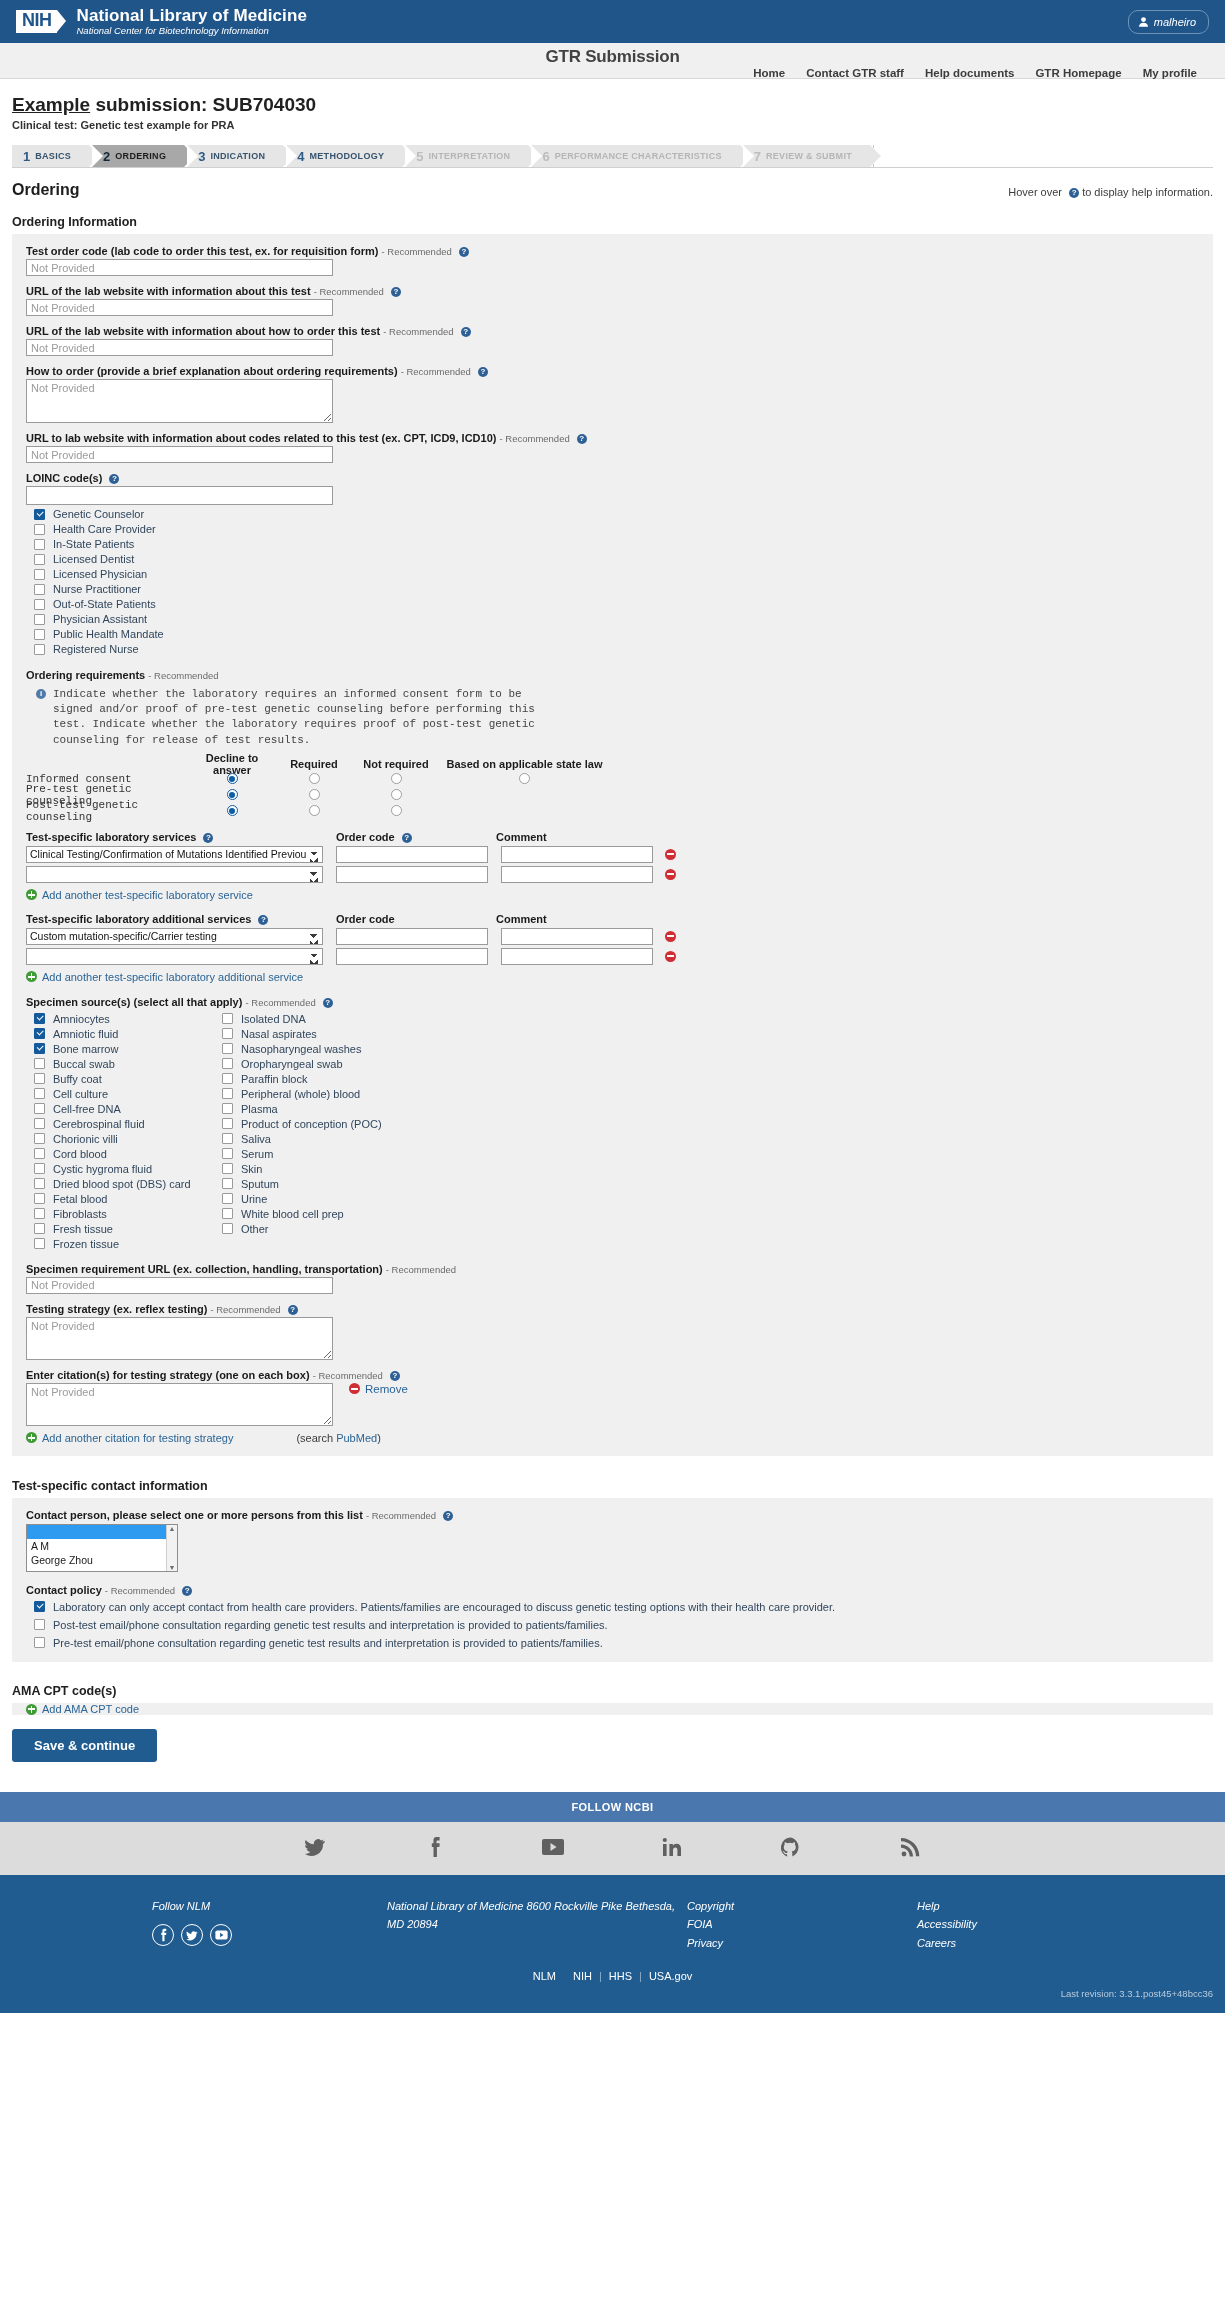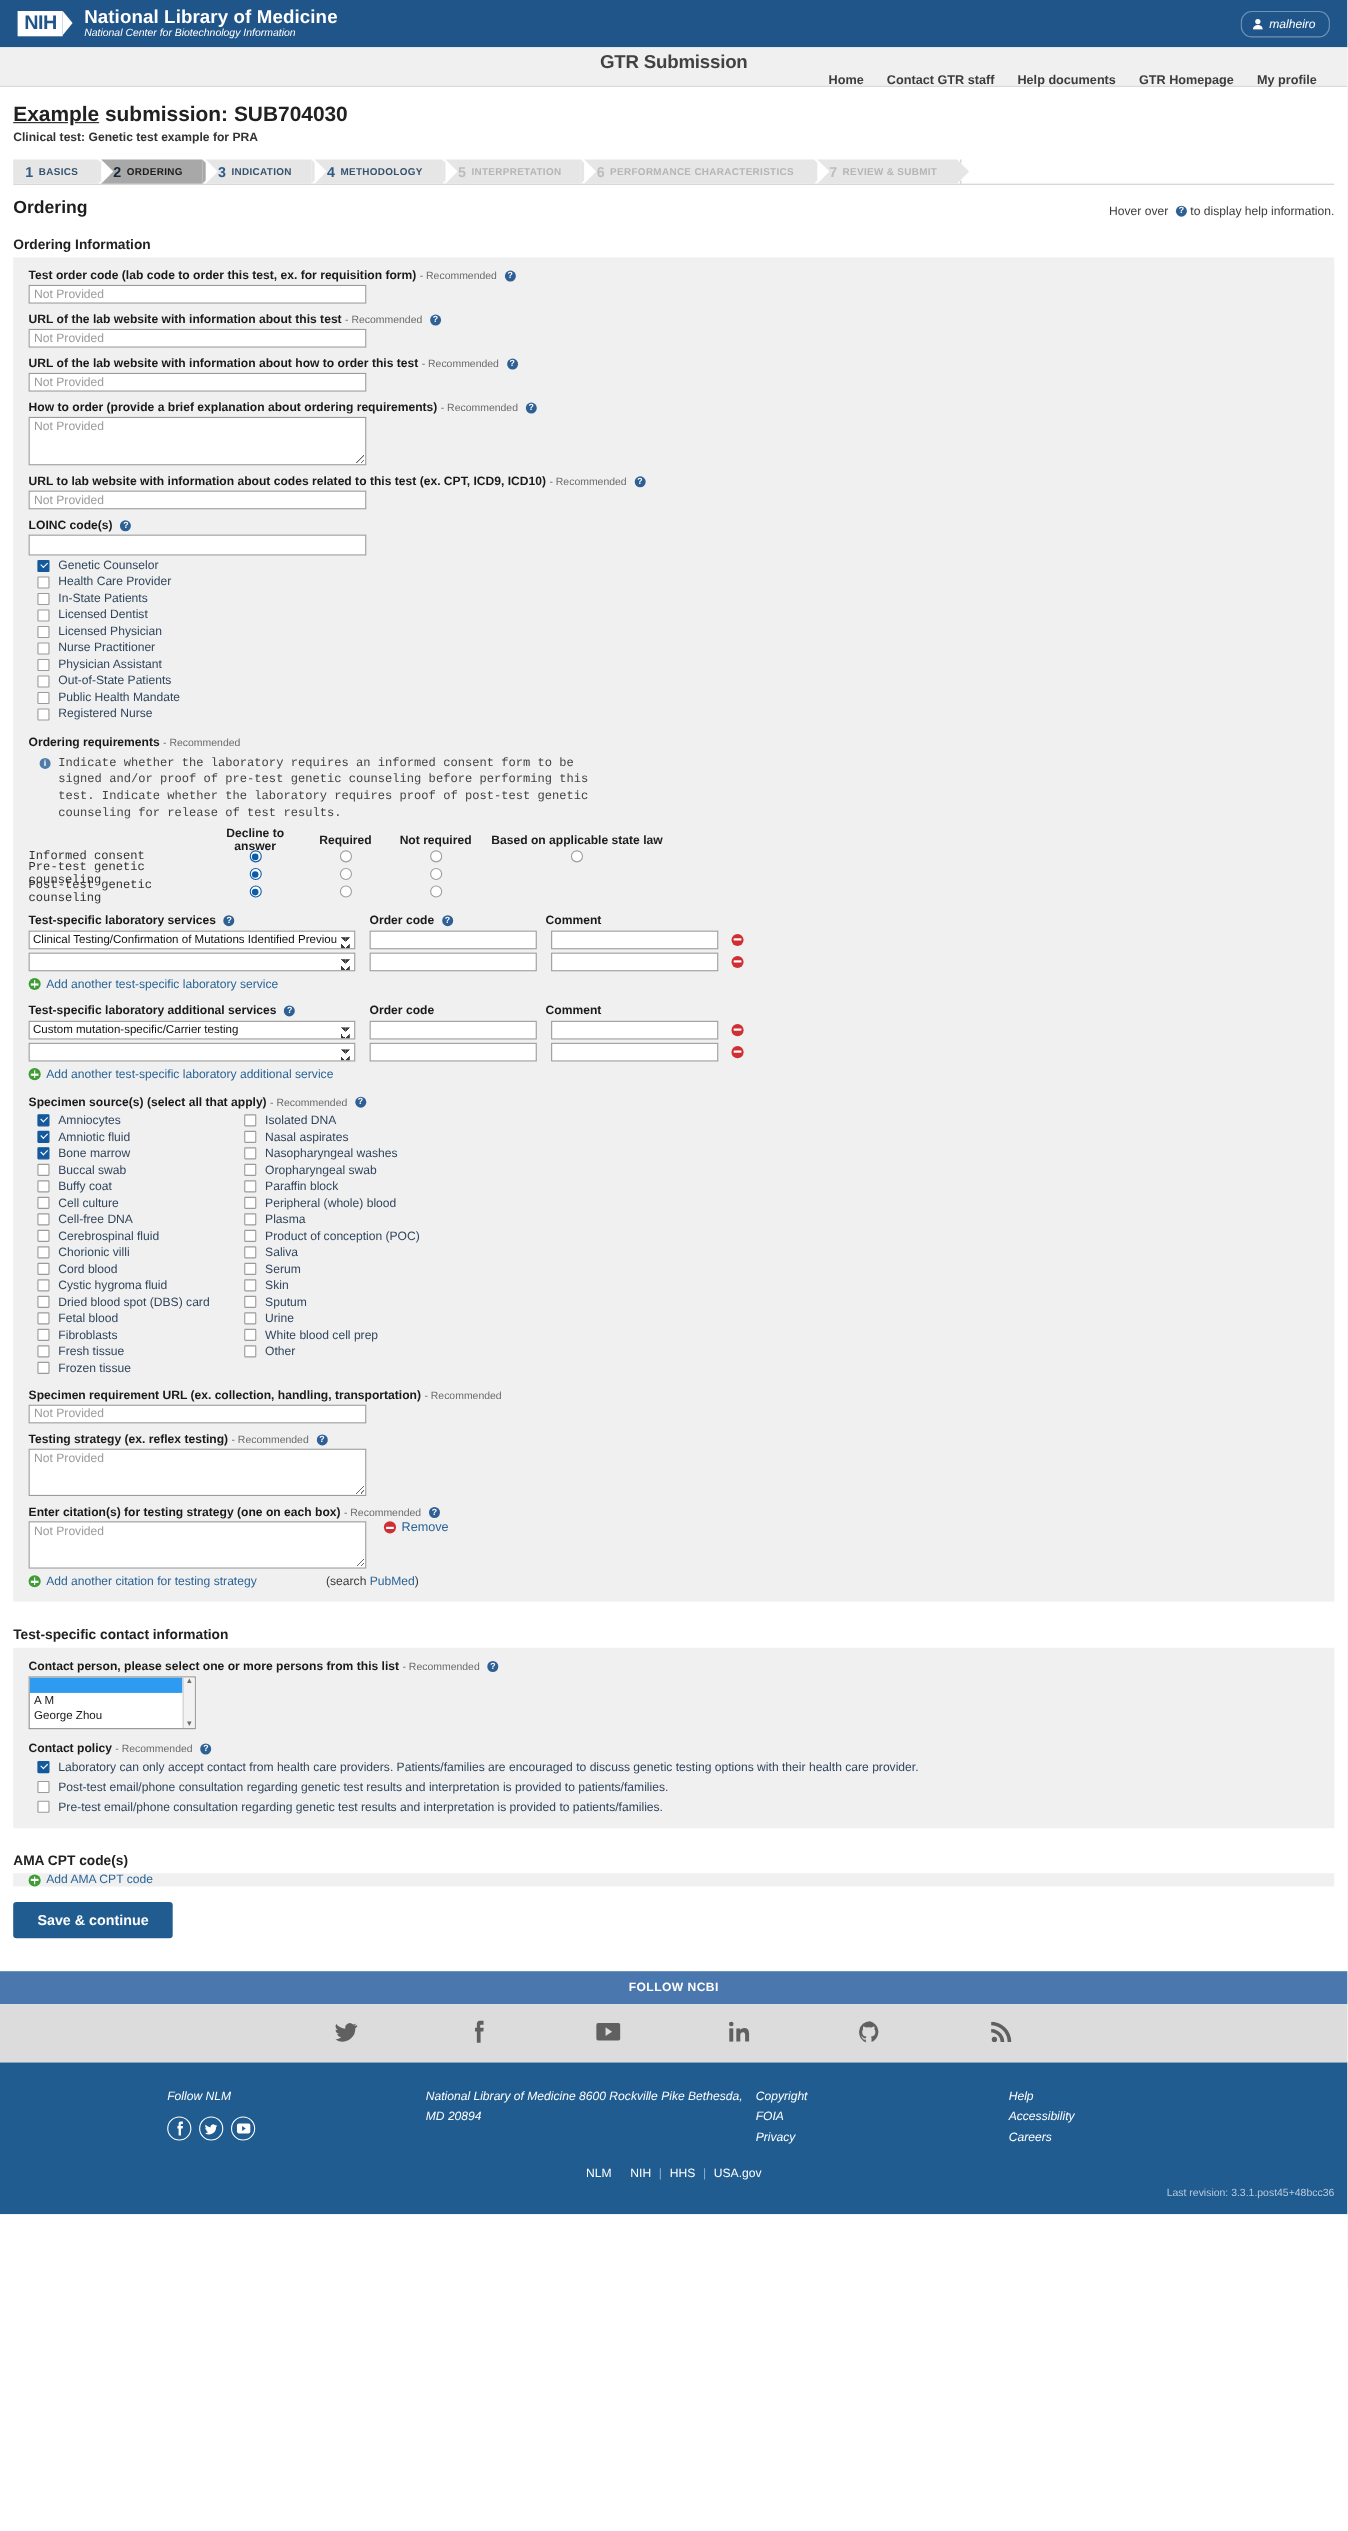--- a/index.html
+++ b/index.html
@@ -380,25 +380,25 @@
       <div class="cbrow">
           <div class="cb"></div>
           <span class="cblabel">Licensed Physician</span>
         </div>
       <div class="cbrow">
           <div class="cb"></div>
           <span class="cblabel">Nurse Practitioner</span>
         </div>
       <div class="cbrow">
           <div class="cb"></div>
+          <span class="cblabel">Out-of-State Patients</span>
+        </div>
+      <div class="cbrow">
+          <div class="cb"></div>
           <span class="cblabel">Physician Assistant</span>
-        </div>
-      <div class="cbrow">
-          <div class="cb"></div>
-          <span class="cblabel">Out-of-State Patients</span>
         </div>
       <div class="cbrow">
           <div class="cb"></div>
           <span class="cblabel">Public Health Mandate</span>
         </div>
       <div class="cbrow">
           <div class="cb"></div>
           <span class="cblabel">Registered Nurse</span>
         </div>
     </div>

